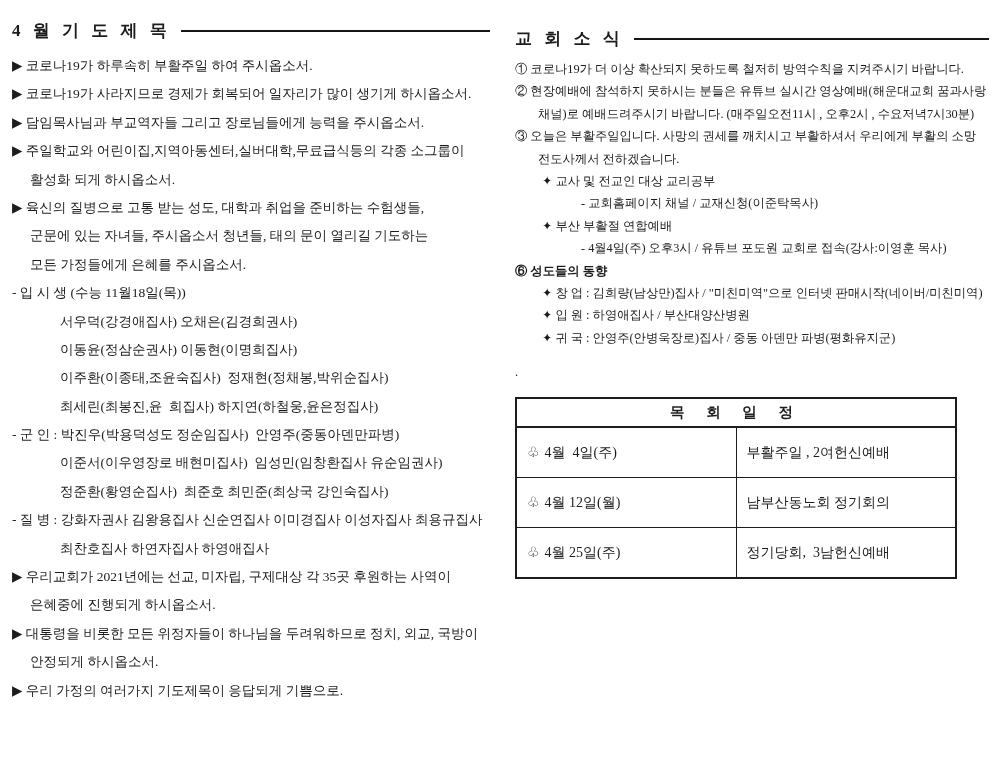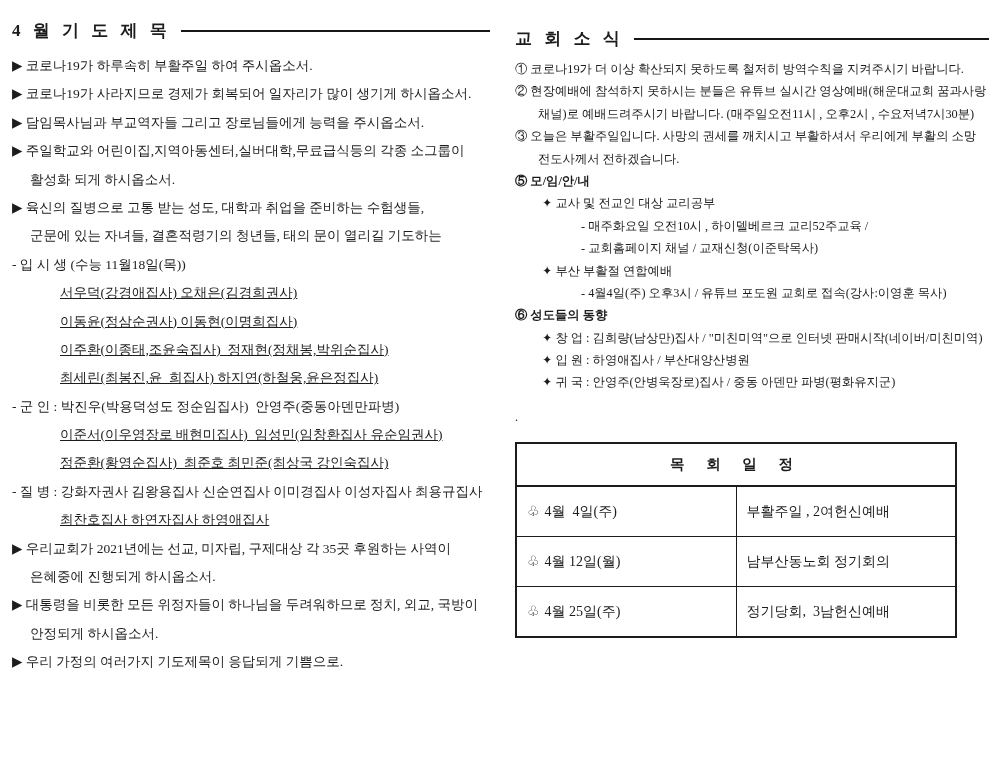--- a/index.html
+++ b/index.html
@@ -24,41 +24,41 @@
   .lines-left  { margin-top: 10px; }
   .lines-right { margin-top: 8px; }
 
   .line { white-space: pre; overflow: visible; }
   .lines-left  .line { font-size: 13.5px; height: 28.4px; line-height: 28.4px; }
   .lines-right .line { font-size: 12.3px; height: 22.4px; line-height: 22.4px; }
 
   
   .l0 { padding-left: 0; }
   .l1 { padding-left: 18px; }
-  .l2 { padding-left: 48px; text-decoration: underline; }
+  .l2 { padding-left: 48px; }
 
   
   .r0 { padding-left: 0; }
   .r1 { padding-left: 23px; }
   .rd { padding-left: 27px; }
   .rs { padding-left: 66px; }
   .bold { font-weight: bold; }
   .dot-line { margin-top: 12px; }
 
   table.schedule {
     margin-top: 14px;
     width: 442px;
     border-collapse: collapse;
     border: 2px solid #1c1c1c;
     table-layout: fixed;
   }
   table.schedule th {
     border: 2px solid #1c1c1c;
     font-size: 14.5px; font-weight: bold; letter-spacing: 9px;
-    height: 27px; text-align: center; padding: 7px;
+    height: 27px; text-align: center; padding: 0;
   }
   table.schedule td {
     border: 1.5px solid #1c1c1c;
     font-size: 14px; height: 29px; padding: 10px;
     white-space: pre; vertical-align: middle;
   }
   td.date  { width: 112px; padding-left: 7px; }
   td.event { border-left: 5px double #1c1c1c; padding-left: 15px; }
   .club { margin-right: 5px; }
 </style>
@@ -70,21 +70,22 @@
     <span class="title-text">4 월 기 도 제 목</span>
     <span class="title-rule"></span>
   </div>
   <div class="lines-left">
     <div class="line l0">▶ 코로나19가 하루속히 부활주일 하여 주시옵소서.</div>
     <div class="line l0">▶ 코로나19가 사라지므로 경제가 회복되어 일자리가 많이 생기게 하시옵소서.</div>
     <div class="line l0">▶ 담임목사님과 부교역자들 그리고 장로님들에게 능력을 주시옵소서.</div>
     <div class="line l0">▶ 주일학교와 어린이집,지역아동센터,실버대학,무료급식등의 각종 소그룹이</div>
     <div class="line l1">활성화 되게 하시옵소서.</div>
     <div class="line l0">▶ 육신의 질병으로 고통 받는 성도, 대학과 취업을 준비하는 수험생들,</div>
-    <div class="line l1">군문에 있는 자녀들, 결혼적령기의 청년들, 태의 문이 열리길 기도하는</div>
+    <div class="line l1">군문에 있는 자녀들, 주시옵소서 청년들, 태의 문이 열리길 기도하는</div>
+    <div class="line l1">모든 가정들에게 은혜를 주시옵소서.</div>
     <div class="line l0">- 입 시 생 (수능 11월18일(목))</div>
     <div class="line l2">서우덕(강경애집사) 오채은(김경희권사)</div>
     <div class="line l2">이동윤(정삼순권사) 이동현(이명희집사)</div>
     <div class="line l2">이주환(이종태,조윤숙집사)  정재현(정채봉,박위순집사)</div>
     <div class="line l2">최세린(최봉진,윤  희집사) 하지연(하철웅,윤은정집사)</div>
     <div class="line l0">- 군 인 : 박진우(박용덕성도 정순임집사)  안영주(중동아덴만파병)</div>
     <div class="line l2">이준서(이우영장로 배현미집사)  임성민(임창환집사 유순임권사)</div>
     <div class="line l2">정준환(황영순집사)  최준호 최민준(최상국 강인숙집사)</div>
     <div class="line l0">- 질 병 : 강화자권사 김왕용집사 신순연집사 이미경집사 이성자집사 최용규집사</div>
     <div class="line l2">최찬호집사 하연자집사 하영애집사</div>
@@ -100,23 +101,21 @@
   <div class="title-row">
     <span class="title-text">교 회 소 식</span>
     <span class="title-rule"></span>
   </div>
   <div class="lines-right">
     <div class="line r0">① 코로나19가 더 이상 확산되지 못하도록 철저히 방역수칙을 지켜주시기 바랍니다.</div>
     <div class="line r0">② 현장예배에 참석하지 못하시는 분들은 유튜브 실시간 영상예배(해운대교회 꿈과사랑</div>
     <div class="line r1">채널)로 예배드려주시기 바랍니다. (매주일오전11시 , 오후2시 , 수요저녁7시30분)</div>
     <div class="line r0">③ 오늘은 부활주일입니다. 사망의 권세를 깨치시고 부활하셔서 우리에게 부활의 소망</div>
     <div class="line r1">전도사께서 전하겠습니다.</div>
-    <div class="line r0 bold">⑤ 모/임/안/내</div>
     <div class="line rd">✦ 교사 및 전교인 대상 교리공부</div>
-    <div class="line rs">- 매주화요일 오전10시 , 하이델베르크 교리52주교육 /</div>
     <div class="line rs">- 교회홈페이지 채널 / 교재신청(이준탁목사)</div>
     <div class="line rd">✦ 부산 부활절 연합예배</div>
     <div class="line rs">- 4월4일(주) 오후3시 / 유튜브 포도원 교회로 접속(강사:이영훈 목사)</div>
     <div class="line r0 bold">⑥ 성도들의 동향</div>
     <div class="line rd">✦ 창 업 : 김희량(남상만)집사 / "미친미역"으로 인터넷 판매시작(네이버/미친미역)</div>
     <div class="line rd">✦ 입 원 : 하영애집사 / 부산대양산병원</div>
     <div class="line rd">✦ 귀 국 : 안영주(안병욱장로)집사 / 중동 아덴만 파병(평화유지군)</div>
     <div class="line r0 dot-line">.</div>
   </div>
 

